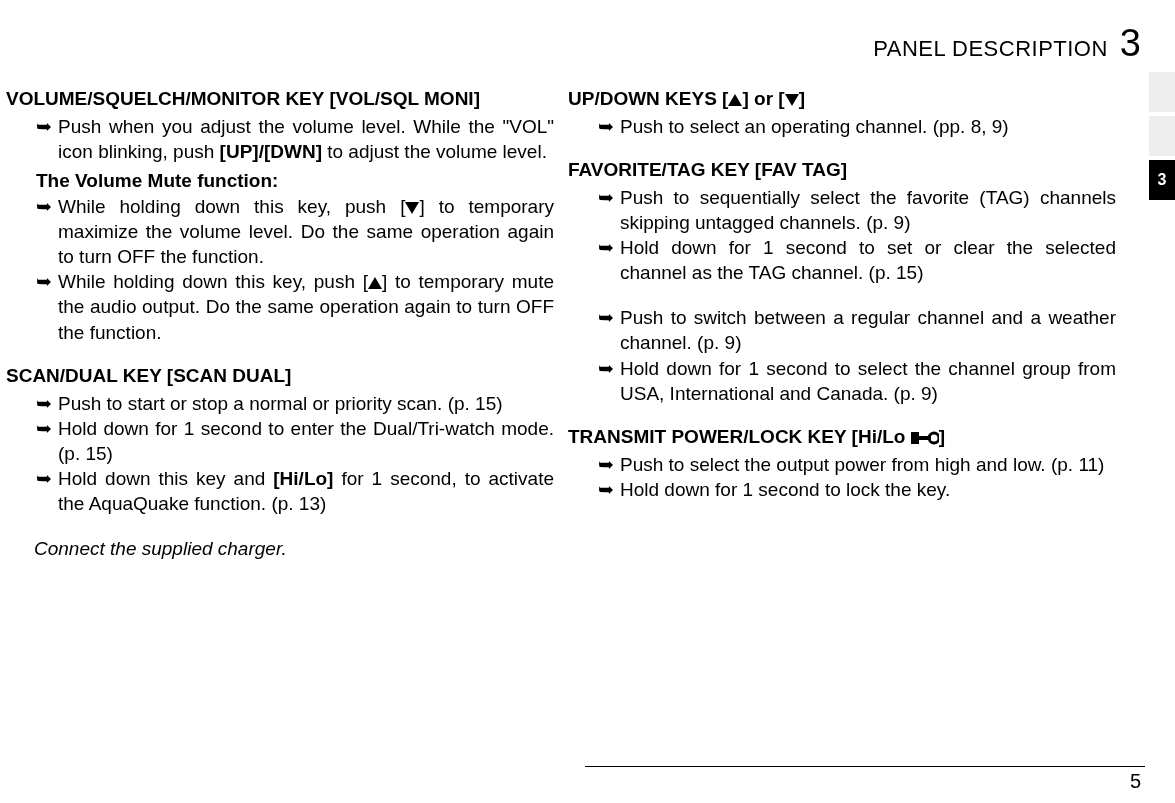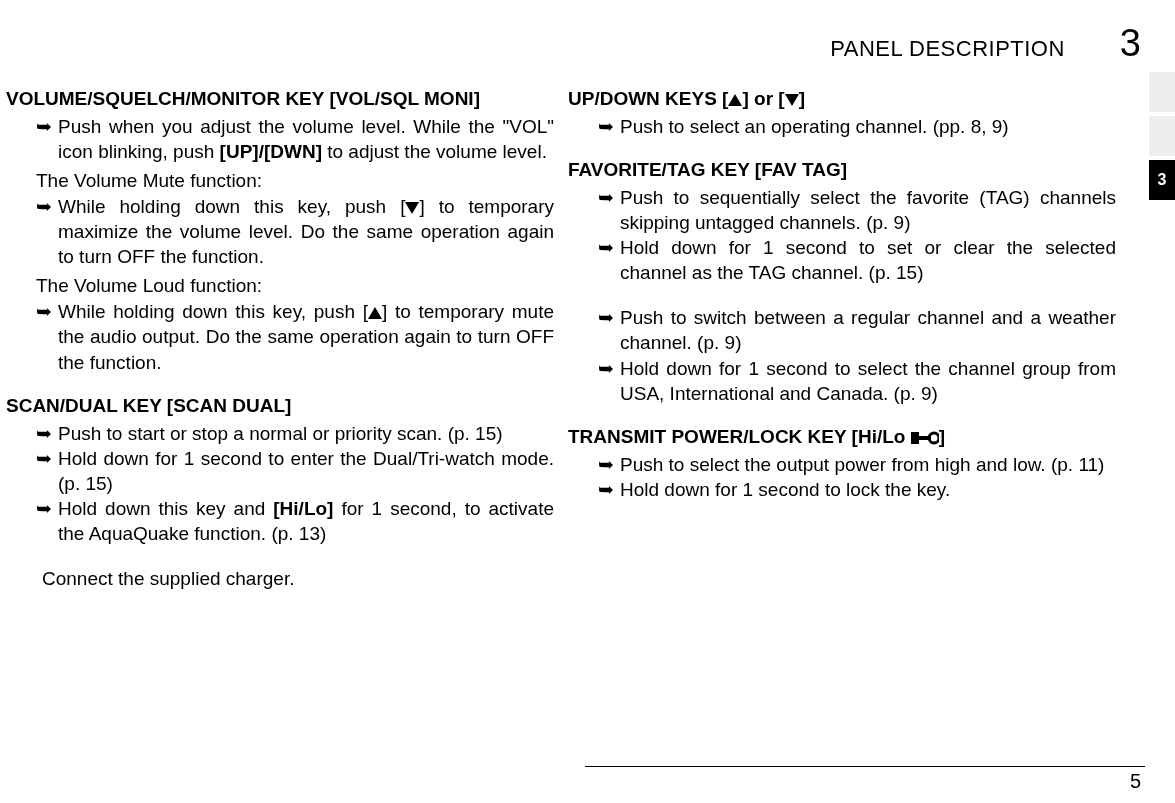--- a/index.html
+++ b/index.html
@@ -1,33 +1,33 @@
 <!DOCTYPE html>
 <html><head>
 <meta charset="utf-8">
 <style>
   * { box-sizing: border-box; margin: 0; padding: 0; }
   html, body { width: 1175px; height: 803px; background: #fff; font-family: Arial, Helvetica, sans-serif; color: #000; }
   .page { position: relative; width: 1175px; height: 803px; padding: 24px 28px 20px 6px; }
-  .header { display: flex; justify-content: flex-end; align-items: baseline; padding-right: 6px; margin-bottom: 26px; gap: 43px; }
+  .header { display: flex; justify-content: flex-end; align-items: baseline; padding-right: 6px; margin-bottom: 26px; }
   .header .title { font-size: 22px; letter-spacing: 0.5px; margin-right: 12px; }
   .header .num { font-size: 38px; font-weight: 400; line-height: 1; }
   .side-tabs { position: absolute; right: 0; top: 72px; width: 26px; }
   .side-tabs div { width: 26px; height: 40px; background: #eee; display: flex; align-items: center; justify-content: center; font-size: 16px; font-weight: bold; color: #fff; }
   .side-tabs div.active { background: #000; color: #fff; }
   .side-tabs div.spacer { background: #fff; height: 4px; }
   .columns { display: flex; gap: 14px; padding-left: 0; }
   .col { width: 548px; }
   .section { margin-bottom: 20px; }
   .section-title { font-size: 19px; font-weight: bold; margin-bottom: 4px; }
-  .sub-title { font-size: 19px; font-weight: normal; margin-left: 30px; margin-top: 6px; margin-bottom: 2px; }
+  .sub-title { font-size: 19px; font-weight: bold; margin-left: 30px; margin-top: 6px; margin-bottom: 2px; }
   .bullet-row { display: flex; font-size: 19px; line-height: 1.32; margin-left: 30px; text-align: justify; }
   .bullet-row .arrow { flex: 0 0 22px; }
   .bullet-row .txt { flex: 1; }
-  .plain-indent { font-size: 19px; line-height: 1.32; margin-left: 36px; }
+  .plain-indent { font-size: 19px; line-height: 1.32; margin-left: 28px; font-style: italic; }
   .b { font-weight: bold; margin-top: 20px; }
   .tri-up, .tri-down { display:inline-block; width:0; height:0; vertical-align: middle; }
   .tri-up { border-left:7px solid transparent; border-right:7px solid transparent; border-bottom:12px solid #000; }
   .tri-down { border-left:7px solid transparent; border-right:7px solid transparent; border-top:12px solid #000; }
   .lock-icon { display:inline-block; vertical-align:middle; }
   .footer-line { position:absolute; bottom:36px; right:30px; left:auto; width:560px; height:1px; background:#000; }
   .page-foot { position:absolute; bottom:10px; right:34px; font-size:20px; }
 </style>
 </head>
 <body>
@@ -61,21 +61,20 @@
         </div>
 
         <div class="sub-title">The Volume Mute function:</div>
         <div class="bullet-row">
           <span class="arrow">➥</span>
           <span class="txt">
             <span>While holding down this key, push [</span><span class="tri-down"></span><span>] to temporary maximize the volume level. Do the same operation again to turn OFF the function.</span>
           </span>
         </div>
 
-        <div class="sub-title">The Volume Loud function:</div>
         <div class="bullet-row">
           <span class="arrow">➥</span>
           <span class="txt">
             <span>While holding down this key, push [</span><span class="tri-up"></span><span>] to temporary mute the audio output. Do the same operation again to turn OFF the function.</span>
           </span>
         </div>
       </div>
 
       <div class="section">
         <div class="section-title">SCAN/DUAL KEY [SCAN DUAL]</div>

